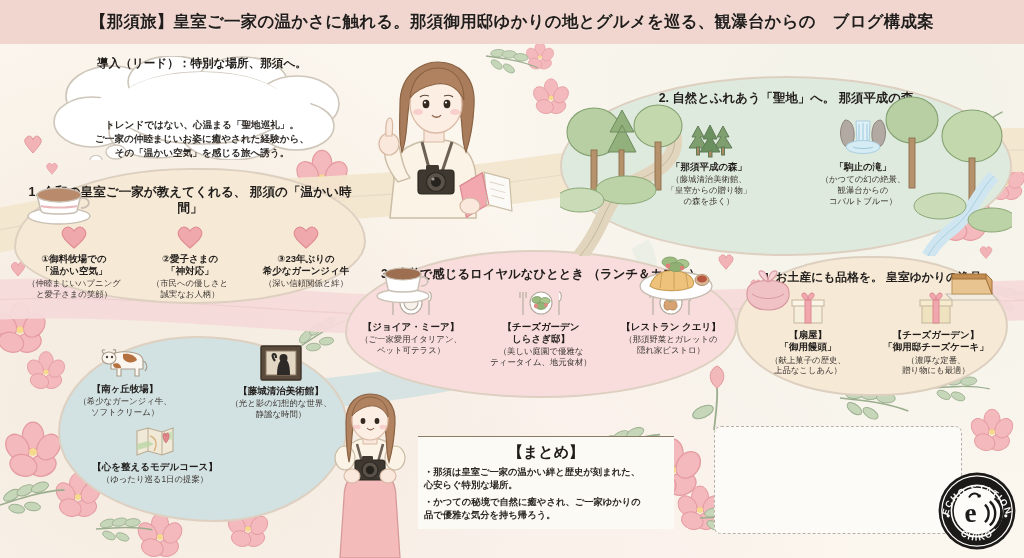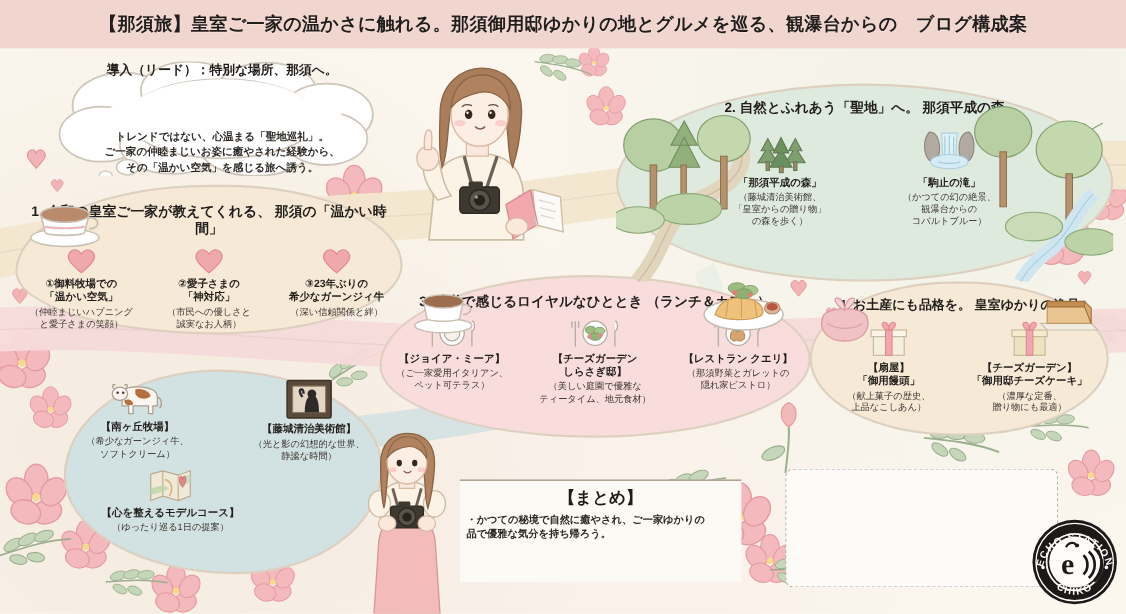--- a/index.html
+++ b/index.html
@@ -578,20 +578,22 @@
 
       <ellipse cx="22" cy="62" rx="8" ry="7" fill="#fbe8dc" stroke="#d7b9a4" stroke-width="1.1"></ellipse>
       <ellipse cx="58" cy="62" rx="8" ry="7" fill="#fbe8dc" stroke="#d7b9a4" stroke-width="1.1"></ellipse>
     </g>
   </svg>
 
   <div id="notebox"></div>
 
   <div id="summary">
     <div class="stitle">【まとめ】</div>
+    <div class="sline">・那須は皇室ご一家の温かい絆と歴史が刻まれた、
+  心安らぐ特別な場所。</div>
     <div class="sline">・かつての秘境で自然に癒やされ、ご一家ゆかりの
   品で優雅な気分を持ち帰ろう。</div>
   </div>
 
   <svg id="logo" viewBox="0 0 100 100">
     <defs>
       <path id="arcTop" d="M14,54 A37,37 0 0 1 86,54" fill="none"></path>
       <path id="arcBot" d="M17,54 A33,33 0 0 0 83,54" fill="none"></path>
     </defs>
     <circle cx="50" cy="50" r="48" fill="#1c1a18"></circle>

